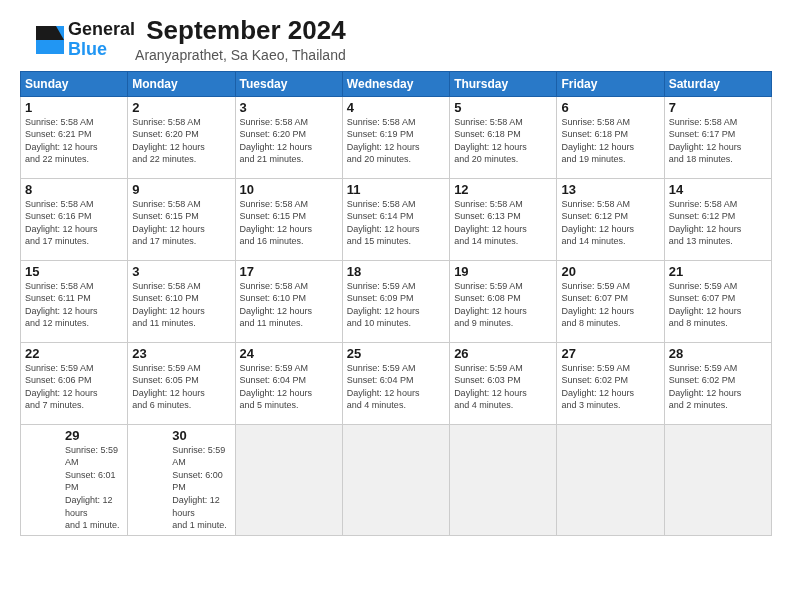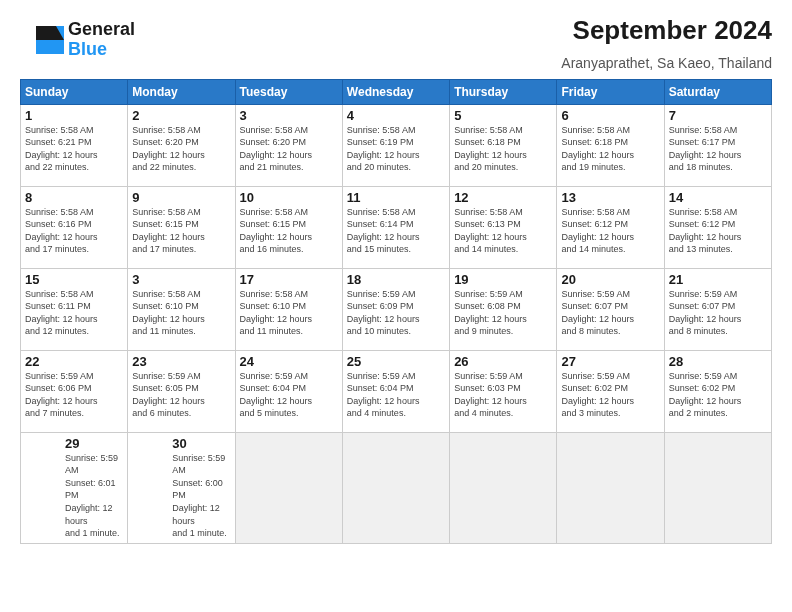--- a/index.html
+++ b/index.html
@@ -9,21 +9,20 @@
       width: 792px;
       height: 612px;
       overflow: hidden;
     }
     .container {
       padding: 16px 20px 10px 20px;
     }
     .header-row {
       display: flex;
       align-items: flex-start;
-      justify-content: space-between;
       margin-bottom: 8px;
       padding-left: 16px;
     }
     .logo {
       display: flex;
       align-items: center;
       margin-top: 4px;
     }
     .logo-text {
       font-size: 18px;
@@ -43,21 +42,21 @@
     }
     .month-title {
       font-size: 26px;
       font-weight: bold;
       color: #1a1a1a;
       line-height: 1.1;
     }
     .location {
       font-size: 14px;
       color: #555;
-      margin-top: 10px;
+      margin-top: 2px;
     }
     table {
       width: 100%;
       border-collapse: collapse;
       table-layout: fixed;
     }
     thead tr th {
       background: #2979c8;
       color: #fff;
       font-size: 12px;

